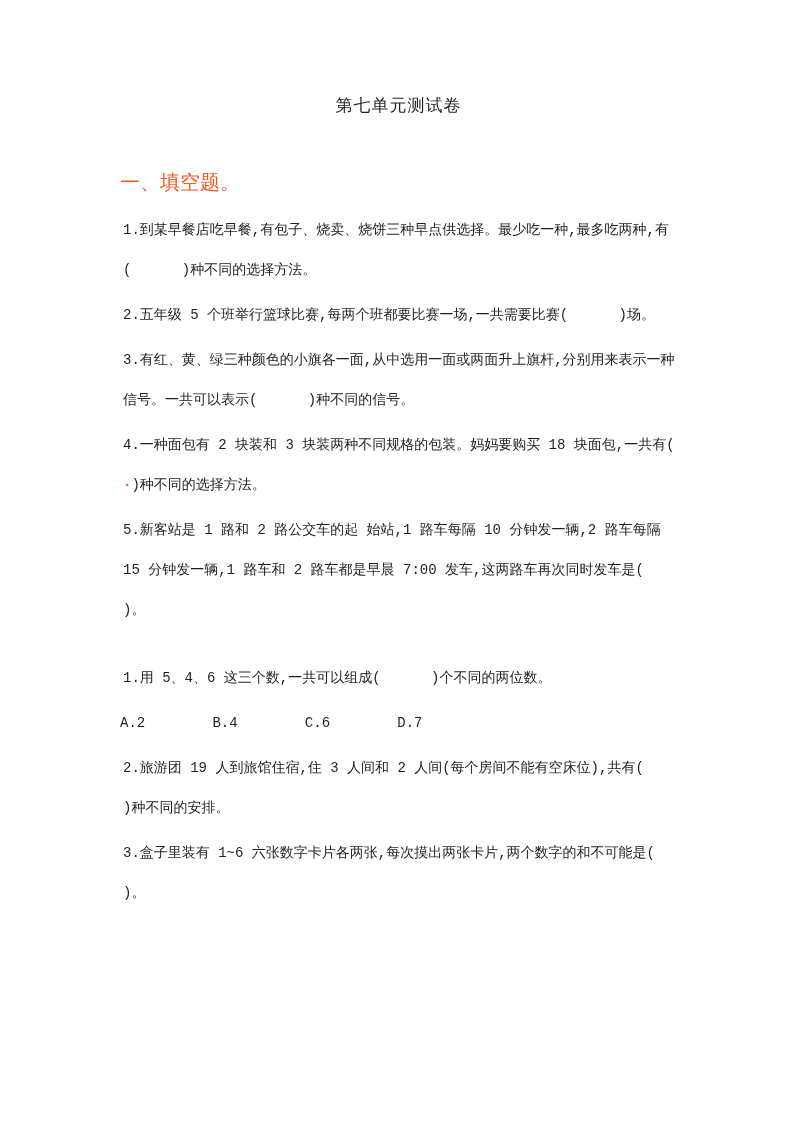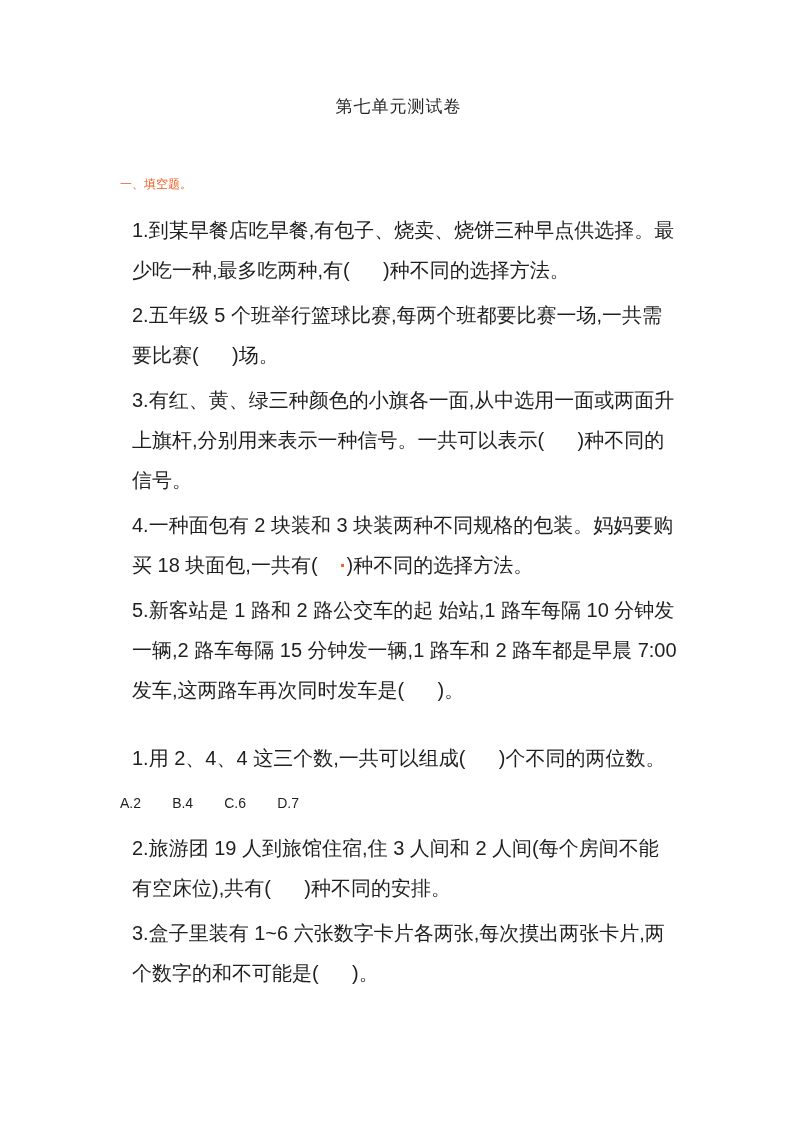--- a/index.html
+++ b/index.html
@@ -15,43 +15,43 @@
   }
   .page{
     position:relative;
     width:793px;
     height:1122px;
     margin:0 auto;
     box-sizing:border-box;
     background:var(--background);
     padding:96px 116px 16px 120px;
     overflow:hidden;
-    font-family:Liberation Sans, sans-serif;
+    font-family:Liberation Mono, monospace;
     color:var(--text);
   }
   .title{
     margin:0 0 46px 0;
     font-size:17px;
     font-weight:400;
     text-align:center;
     letter-spacing:1px;
     line-height:22px;
   }
   .section{margin:0;}
   .section + .section{margin-top:28px;}
   .heading{
     margin:0 0 6px 0;
     color:var(--accent);
-    font-size:12px;
+    font-size:20px;
     line-height:40px;
     white-space:pre-wrap;
   }
   .question{
-    margin:0 0 5px 12px;
-    font-size:20px;
+    margin:0 0 5px 3px;
+    font-size:14px;
     line-height:40px;
     white-space:pre-wrap;
     word-break:break-all;
   }
   .options{
     margin:0 0 5px 0;
     font-size:14px;
     line-height:40px;
     white-space:pre-wrap;
   }
@@ -70,19 +70,19 @@
   <section class="section">
     <p class="heading">一、填空题。</p>
     <p class="question">1.到某早餐店吃早餐,有包子、烧卖、烧饼三种早点供选择。最少吃一种,最多吃两种,有(      )种不同的选择方法。</p>
     <p class="question">2.五年级 5 个班举行篮球比赛,每两个班都要比赛一场,一共需要比赛(      )场。</p>
     <p class="question">3.有红、黄、绿三种颜色的小旗各一面,从中选用一面或两面升上旗杆,分别用来表示一种信号。一共可以表示(      )种不同的信号。</p>
     <p class="question"><span>4.一种面包有 2 块装和 3 块装两种不同规格的包装。妈妈要购买 18 块面包,一共有(    </span><span class="accent-dot">·</span><span>)种不同的选择方法。</span></p>
     <p class="question">5.新客站是 1 路和 2 路公交车的起 始站,1 路车每隔 10 分钟发一辆,2 路车每隔 15 分钟发一辆,1 路车和 2 路车都是早晨 7:00 发车,这两路车再次同时发车是(      )。</p>
   </section>
 
   <section class="section">
-    <p class="question">1.用 2、4、4 这三个数,一共可以组成(      )个不同的两位数。</p>
+    <p class="question">1.用 5、4、6 这三个数,一共可以组成(      )个不同的两位数。</p>
     <p class="options">A.2        B.4        C.6        D.7</p>
     <p class="question">2.旅游团 19 人到旅馆住宿,住 3 人间和 2 人间(每个房间不能有空床位),共有(      )种不同的安排。</p>
     <p class="question">3.盒子里装有 1~6 六张数字卡片各两张,每次摸出两张卡片,两个数字的和不可能是(      )。</p>
   </section>
 
 </main>
 
 </body></html>

